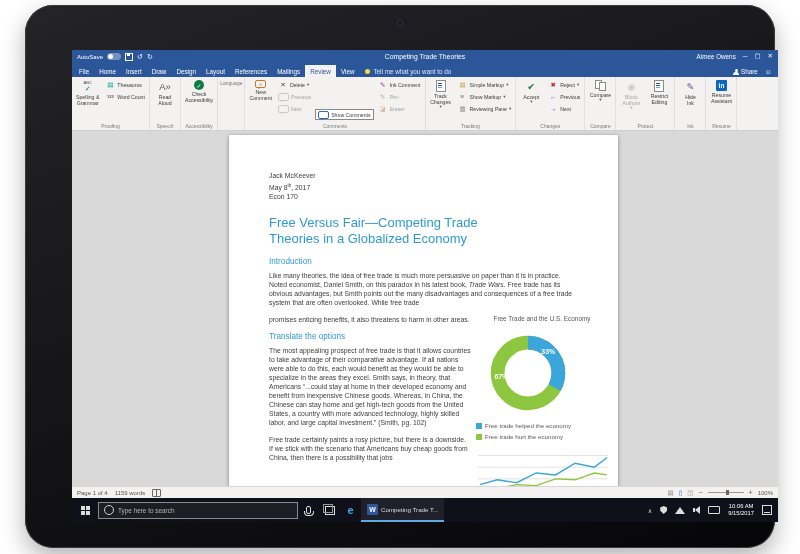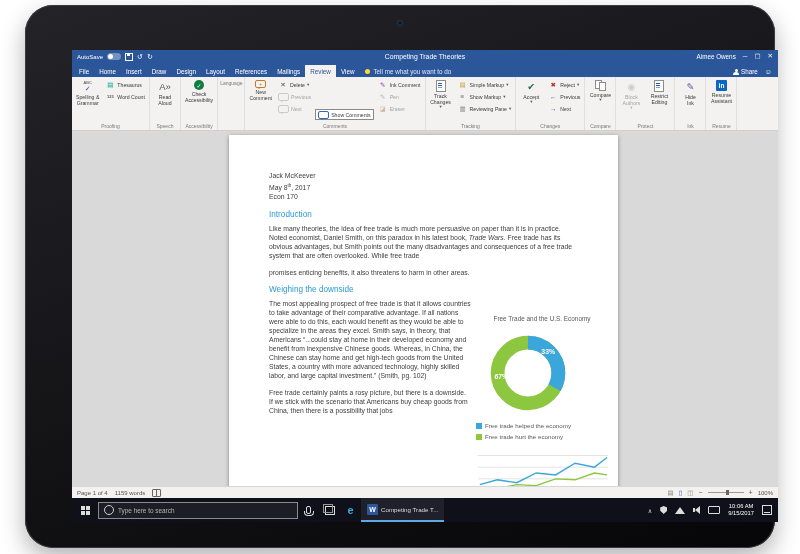--- a/index.html
+++ b/index.html
@@ -395,25 +395,26 @@
           </div>
         </div>
 
       <div class="docarea">
         <div class="page">
           <div class="meta">
             <div>Jack McKeever</div>
             <div><span>May 8</span><sup>th</sup><span>, 2017</span></div>
             <div>Econ 170</div>
           </div>
+          <div class="doctitle">Free Versus Fair—Competing Trade Theories in a Globalized Economy</div>
           <div class="h-blue">Introduction</div>
           <p class="p pfull"><span>Like many theories, the idea of free trade is much more persuasive on paper than it is in practice. Noted economist, Daniel Smith, on this paradox in his latest book, </span><i>Trade Wars.</i><span> Free trade has its obvious advantages, but Smith points out the many disadvantages and consequences of a free trade system that are often overlooked. While free trade</span></p>
           <div class="narrow">
             <p class="p">promises enticing benefits, it also threatens to harm in other areas.</p>
-            <div class="h-blue">Weighing the downside</div>
+            <div class="h-blue">Translate the options</div>
             <p class="p">The most appealing prospect of free trade is that it allows countries to take advantage of their comparative advantage. If all nations were able to do this, each would benefit as they would be able to specialize in the areas they excel. Smith says, in theory, that Americans “...could stay at home in their developed economy and benefit from inexpensive Chinese goods. Whereas, in China, the Chinese can stay home and get high-tech goods from the United States, a country with more advanced technology, highly skilled labor, and large capital investment.” (Smith, pg. 102)</p>
             <p class="p">Free trade certainly paints a rosy picture, but there is a downside. If we stick with the scenario that Americans buy cheap goods from China, then there is a possibility that jobs</p>
           </div>
 
           <div class="chartblock">
             <div class="ctitle">Free Trade and the U.S. Economy</div>
             <svg class="donut" viewBox="0 0 100 100">
               <circle id="donut-green" cx="50" cy="50" r="33" fill="none" stroke-width="15" stroke="#8dc63f"></circle>
               <circle id="donut-blue" cx="50" cy="50" r="33" fill="none" stroke-width="15" stroke="#3aa6dc" stroke-dasharray="68.4238879951857 207.34511513692635" transform="rotate(-90 50 50)"></circle>
               <text x="72" y="29">33%</text>

